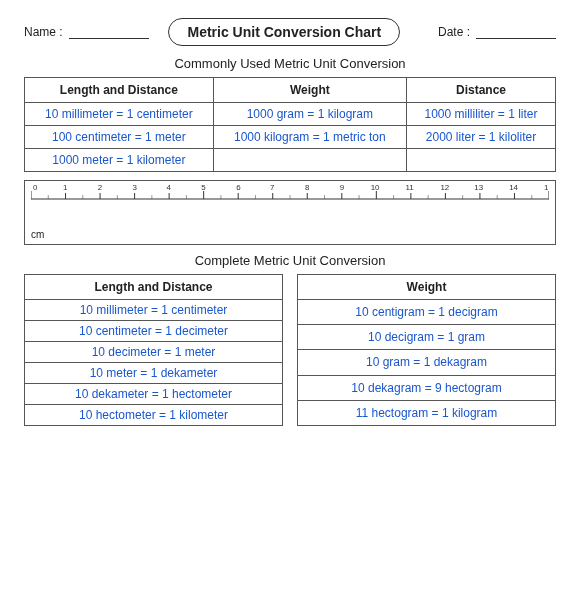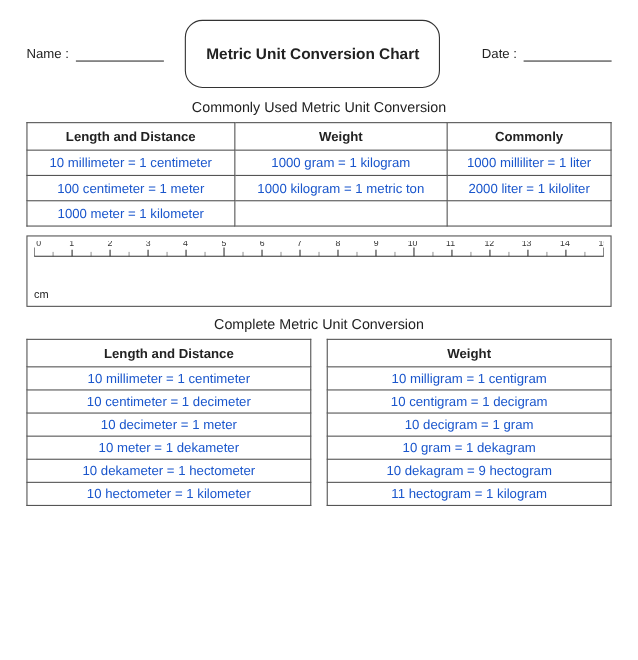--- a/index.html
+++ b/index.html
@@ -29,21 +29,21 @@
     .header-name span { font-size: 12px; }
     .name-line {
       border-bottom: 1px solid #333;
       width: 80px;
       display: inline-block;
       height: 14px;
     }
     .title-box {
       border: 1.5px solid #333;
       border-radius: 16px;
-      padding: 22px 18px;
+      padding: 5px 18px;
       font-size: 14px;
       font-weight: bold;
       text-align: center;
       white-space: nowrap;
     }
     .header-date {
       display: flex;
       align-items: center;
       gap: 6px;
       font-size: 12px;
@@ -149,21 +149,21 @@
   </div>
 </div>
 
 <div class="section-title">Commonly Used Metric Unit Conversion</div>
 
 <table class="common-table">
   <thead>
     <tr>
       <th>Length and Distance</th>
       <th>Weight</th>
-      <th>Commonly</th>
+      <th>Distance</th>
     </tr>
   </thead>
   <tbody>
     <tr>
       <td><span class="val-blue">10 millimeter = 1 centimeter</span></td>
       <td><span class="val-blue">1000 gram = 1 kilogram</span></td>
       <td><span class="val-blue">1000 milliliter = 1 liter</span></td>
     </tr>
     <tr>
       <td><span class="val-blue">100 centimeter = 1 meter</span></td>
@@ -285,23 +285,20 @@
   </table>
 
   <table class="complete-table">
     <thead>
       <tr>
         <th>Weight</th>
       </tr>
     </thead>
     <tbody>
       <tr>
-        <td><span class="val-blue">10 milligram = 1 centigram</span></td>
-      </tr>
-      <tr>
         <td><span class="val-blue">10 centigram = 1 decigram</span></td>
       </tr>
       <tr>
         <td><span class="val-blue">10 decigram = 1 gram</span></td>
       </tr>
       <tr>
         <td><span class="val-blue">10 gram = 1 dekagram</span></td>
       </tr>
       <tr>
         <td><span class="val-blue">10 dekagram = 9 hectogram</span></td>

